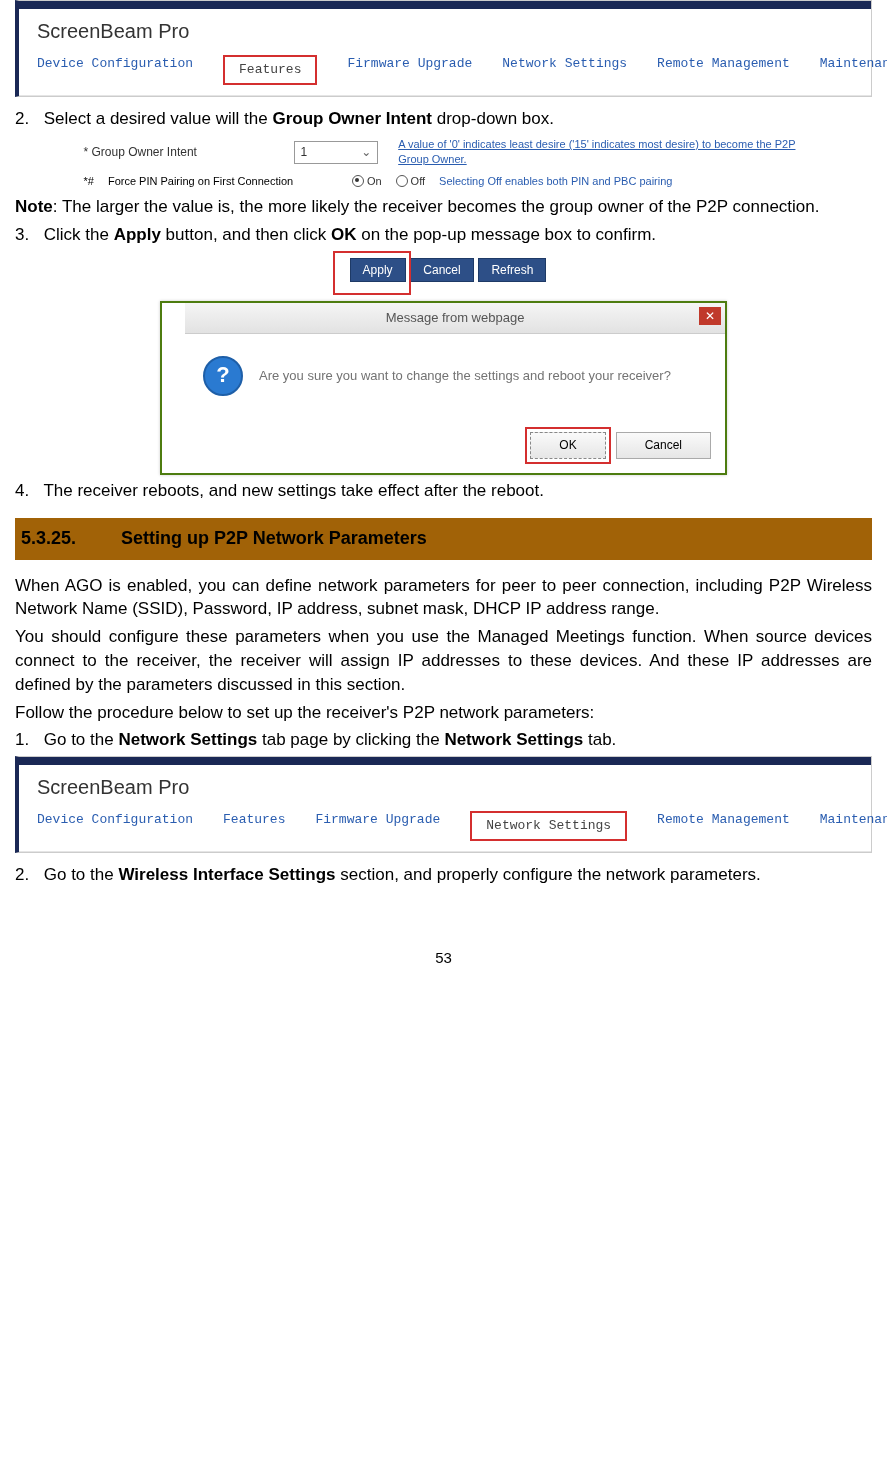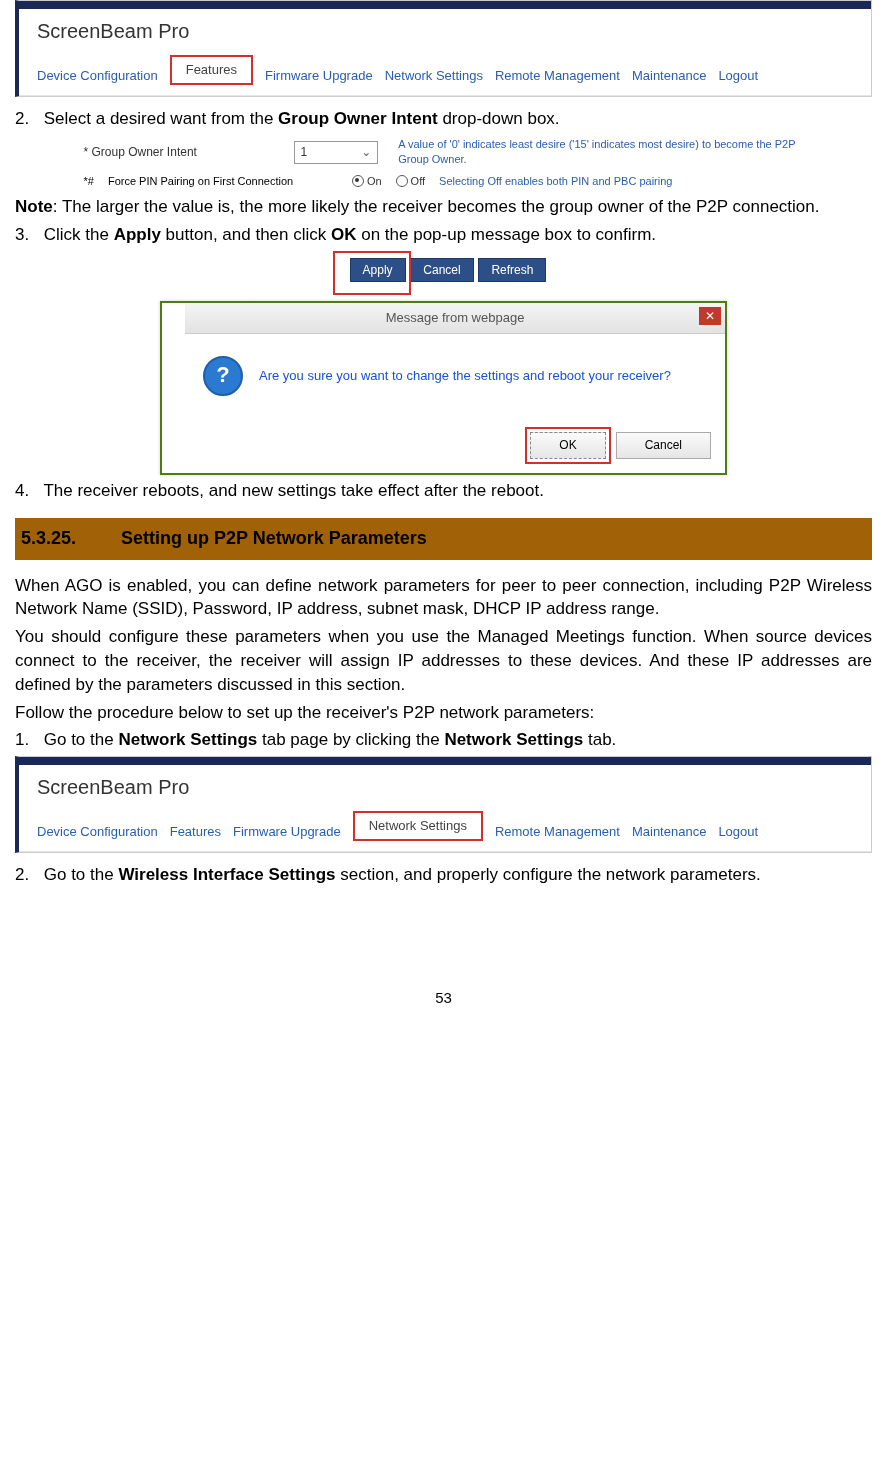--- a/index.html
+++ b/index.html
@@ -19,25 +19,26 @@
     }
     .nav-topband { height: 8px; background: #1a2855; }
     .nav-brand {
       font-family: "Trebuchet MS", Arial, sans-serif;
       font-size: 20px;
       color: #333;
       padding: 8px 0 4px 18px;
     }
     .nav-tabs {
       display: flex;
-      gap: 12px;
+      gap: 30px;
       padding: 6px 0 10px 18px;
       border-bottom: 1px solid #e5e5e5;
       font-size: 13px;
-      align-items: flex-end;
+      align-items: flex-start;
+      font-family: Liberation Mono, monospace;
     }
     .nav-tab {
       color: #2a5db0;
       white-space: nowrap;
       cursor: pointer;
     }
     .nav-tab.active {
       color: #444;
       border: 2px solid #d42f2f;
       padding: 4px 14px;
@@ -52,21 +53,21 @@
       width: 720px;
       font-size: 12px;
     }
     .fig-go-row1 { display:flex; align-items:center; gap:20px; }
     .fig-go-label { color:#333; width:190px; text-align:left; }
     .fig-go-select {
       border:1px solid #999; padding:2px 70px 2px 6px;
       position: relative; font-size:12px; color:#333; background:#fff;
     }
     .fig-go-caret { color:#666; position:absolute; right:6px; top:2px; }
-    .fig-go-hint { color:#2a5db0; font-size:11px; flex:1; }
+    .fig-go-hint { color:#2a5db0; font-size:11px; flex:1;text-decoration:underline; }
     .fig-go-row2 { display:flex; align-items:center; gap:14px; margin-top:6px; font-size:11px; }
     .radio { display:inline-flex; align-items:center; gap:3px; color:#333; }
     .radio-dot { width:10px;height:10px;border:1px solid #555;border-radius:50%; display:inline-block; position:relative; }
     .radio-dot.on::after { content:""; width:4px;height:4px;background:#333;border-radius:50%; position:absolute; top:2px; left:2px; }
 
     
     .fig-buttons { text-align:center; margin:6px 0 10px; }
     .btn-group-wrap {
       display:inline-block;
       position:relative;
@@ -116,21 +117,21 @@
       display:flex; gap:16px; padding:22px 18px 28px;
       align-items:center;
     }
     .dlg-q {
       width:36px;height:36px;border-radius:50%;
       background:#2a7ad1;color:#fff;
       display:flex;align-items:center;justify-content:center;
       font-size:22px;font-weight:bold;
       border:2px solid #1e5fa8;
     }
-    .dlg-msg { color:#1d4ed8; flex:1; }
+    .dlg-msg { color:#737373; flex:1; }
     .dlg-actions {
       display:flex; justify-content:flex-end; gap:10px;
       padding: 8px 14px 14px;
     }
     .dlg-btn {
       background:linear-gradient(#fafafa,#e6e6e6);
       border:1px solid #aaa;
       padding:4px 28px;
       font-size:12px;
       cursor:pointer;
@@ -141,42 +142,42 @@
       background:#a16207;
       padding:8px 6px;
       margin:16px 0 14px;
       font-weight:bold;
       font-size:18px;
     }
     .section-head .num-h { display:inline-block; width:95px; }
 
     .para { margin:4px 0; text-align:justify; }
 
-    .page-num { text-align:center; margin-top:100px; font-size:15px; }
+    .page-num { text-align:center; margin-top:60px; font-size:15px; }
   </style>
 </head>
 <body>
 
 <div class="nav-bar">
   <div class="nav-topband"></div>
   <div class="nav-brand">ScreenBeam Pro</div>
   <div class="nav-tabs">
     <span class="nav-tab">Device Configuration</span>
     <span class="nav-tab active">Features</span>
     <span class="nav-tab">Firmware Upgrade</span>
     <span class="nav-tab">Network Settings</span>
     <span class="nav-tab">Remote Management</span>
     <span class="nav-tab">Maintenance</span>
     <span class="nav-tab">Logout</span>
   </div>
 </div>
 
 <div class="num-line">
   <span class="num">2.</span>
-  <span>Select a desired want from the </span><span class="bold">Group Owner Intent</span><span> drop-down box.</span>
+  <span>Select a desired value will the </span><span class="bold">Group Owner Intent</span><span> drop-down box.</span>
 </div>
 
 <div class="fig-go">
   <div class="fig-go-row1">
     <span class="fig-go-label">* Group Owner Intent</span>
     <span class="fig-go-select">
       <span>1</span>
       <span class="fig-go-caret">⌄</span>
     </span>
     <span class="fig-go-hint">A value of '0' indicates least desire ('15' indicates most desire) to become the P2P Group Owner.</span>

